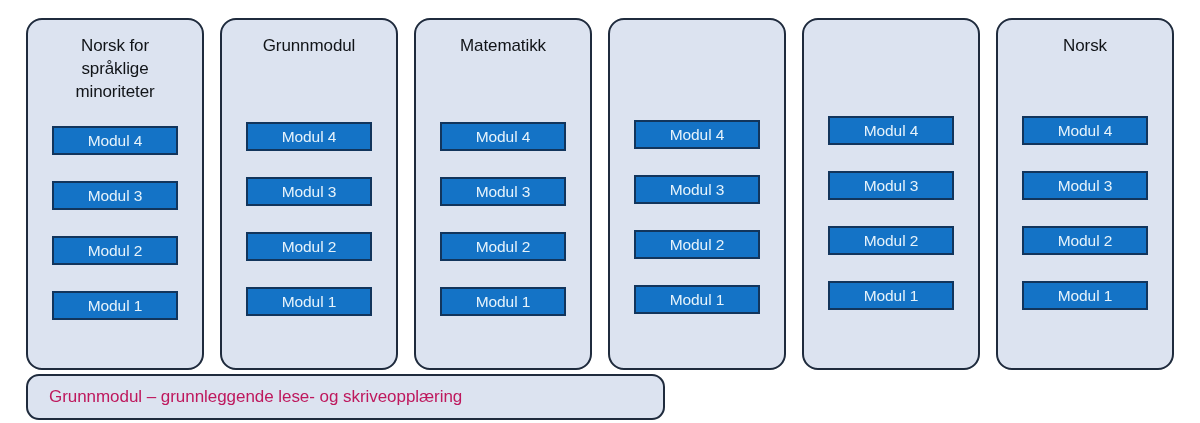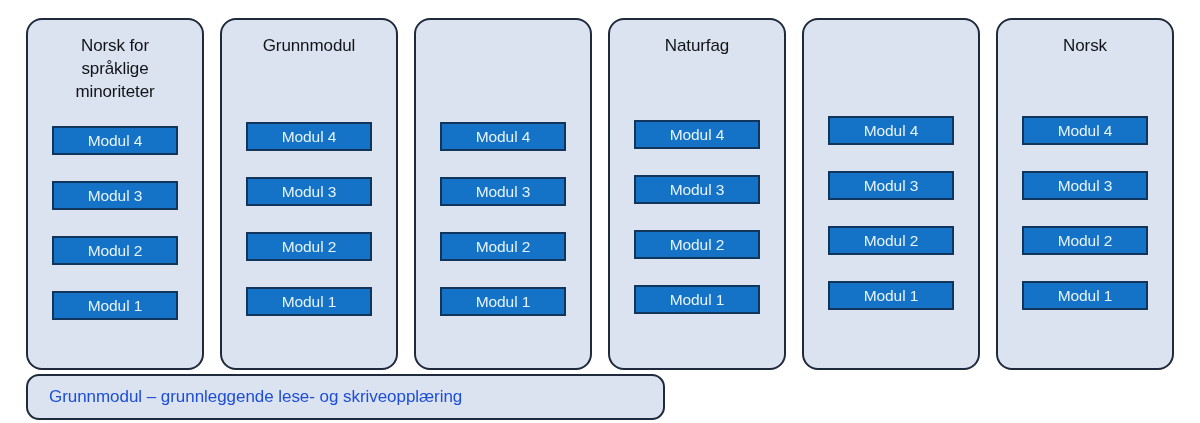--- a/index.html
+++ b/index.html
@@ -104,21 +104,21 @@
     background: #dce3f0;
     border: 2px solid #1f2b3d;
     border-radius: 13px;
     display: flex;
     align-items: center;
     padding-left: 21px;
   }
 
   .base-bar-label {
     font-size: 17px;
-    color: #1d4ed8;
+    color: #be185d;
     letter-spacing: -0.05px;
     white-space: nowrap;
   }
 </style>
 </head>
 <body>
 
 <div id="diagram">
 
   <div class="cards-row">
@@ -139,30 +139,30 @@
       <div class="card-title">Grunnmodul</div>
       <div class="modules">
         <div class="module-btn">Modul 4</div>
         <div class="module-btn">Modul 3</div>
         <div class="module-btn">Modul 2</div>
         <div class="module-btn">Modul 1</div>
       </div>
     </div>
 
     <div class="subject-card" data-col="2">
+      <div class="card-title">Matematikk</div>
       <div class="modules">
         <div class="module-btn">Modul 4</div>
         <div class="module-btn">Modul 3</div>
         <div class="module-btn">Modul 2</div>
         <div class="module-btn">Modul 1</div>
       </div>
     </div>
 
     <div class="subject-card" data-col="3">
-      <div class="card-title">Naturfag</div>
       <div class="modules">
         <div class="module-btn">Modul 4</div>
         <div class="module-btn">Modul 3</div>
         <div class="module-btn">Modul 2</div>
         <div class="module-btn">Modul 1</div>
       </div>
     </div>
 
     <div class="subject-card" data-col="4">
       <div class="modules">

